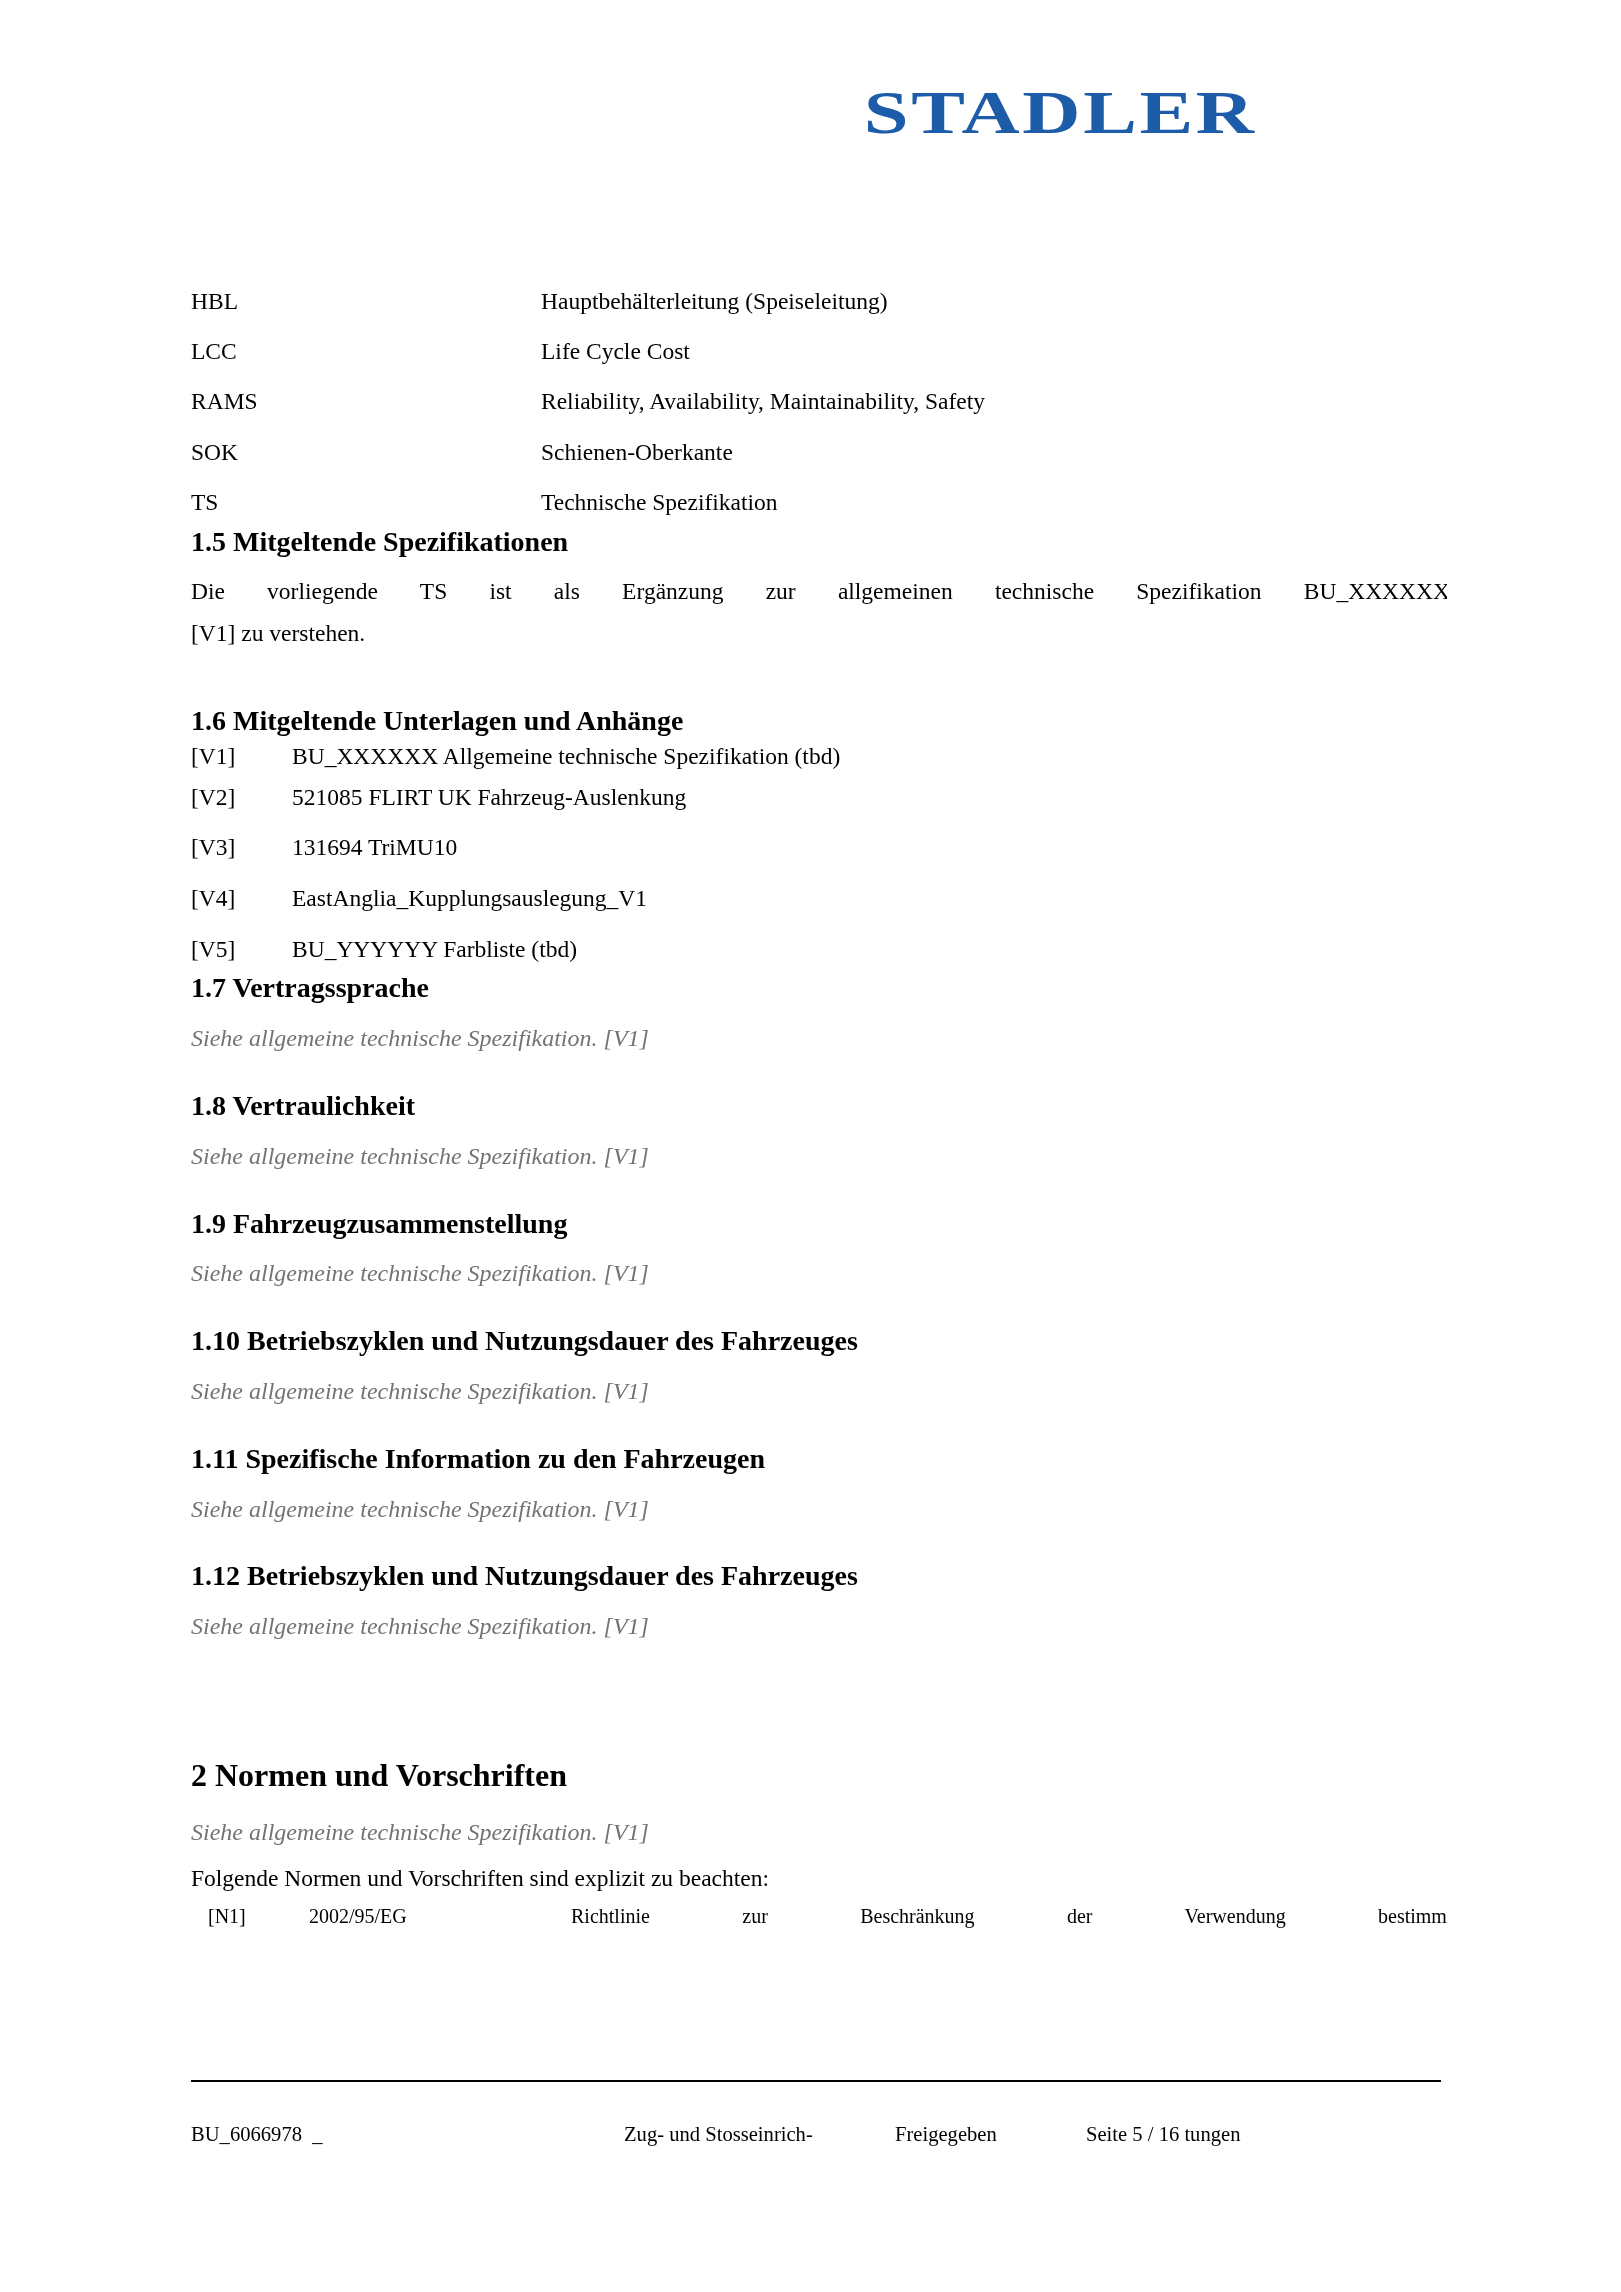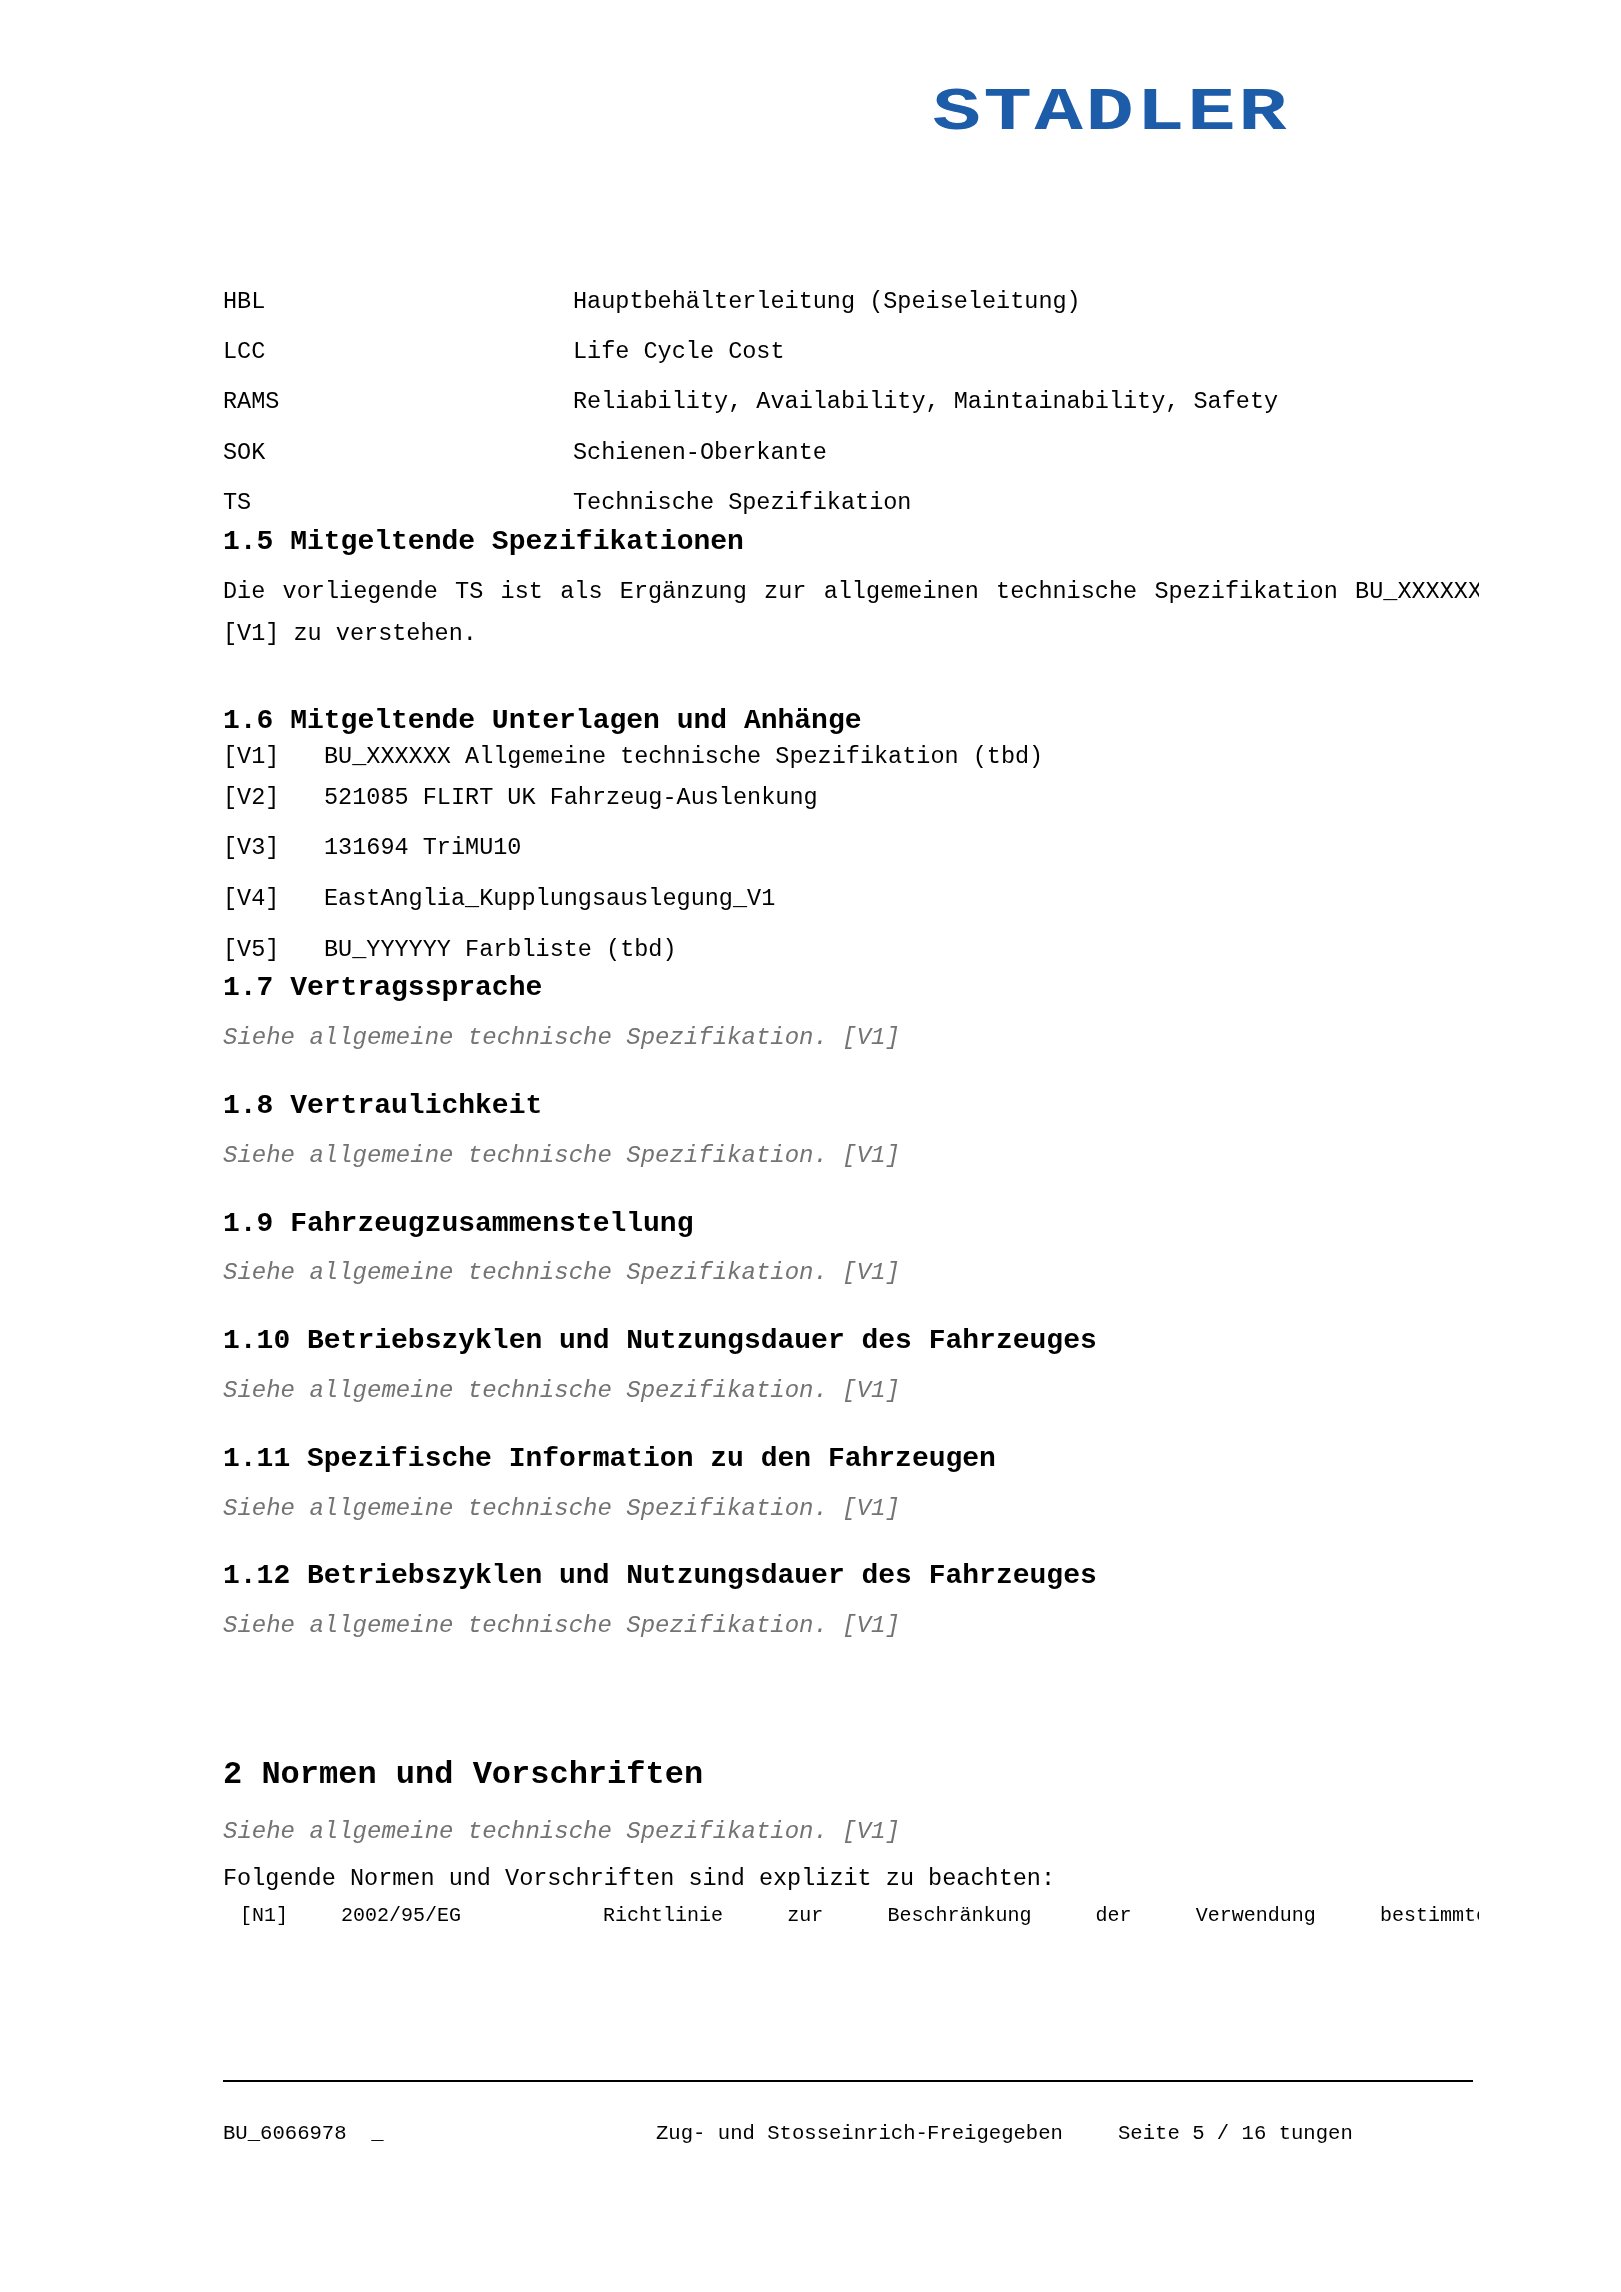--- a/index.html
+++ b/index.html
@@ -5,24 +5,23 @@
   html, body {
     margin: 0;
     padding: 0;
     background: #ffffff;
   }
   .page {
     position: relative;
     width: 1447px;
     height: 2293px;
     background: #ffffff;
-    font-family: Liberation Mono, monospace;
+    font-family: Liberation Serif, serif;
     color: #000000;
     overflow: hidden;
-    margin-left: 32px;
   }
 
   
   .logo {
     position: absolute;
     top: 82px;
     right: 190px;
     font-size: 61px;
     font-weight: bold;
     letter-spacing: 2px;

